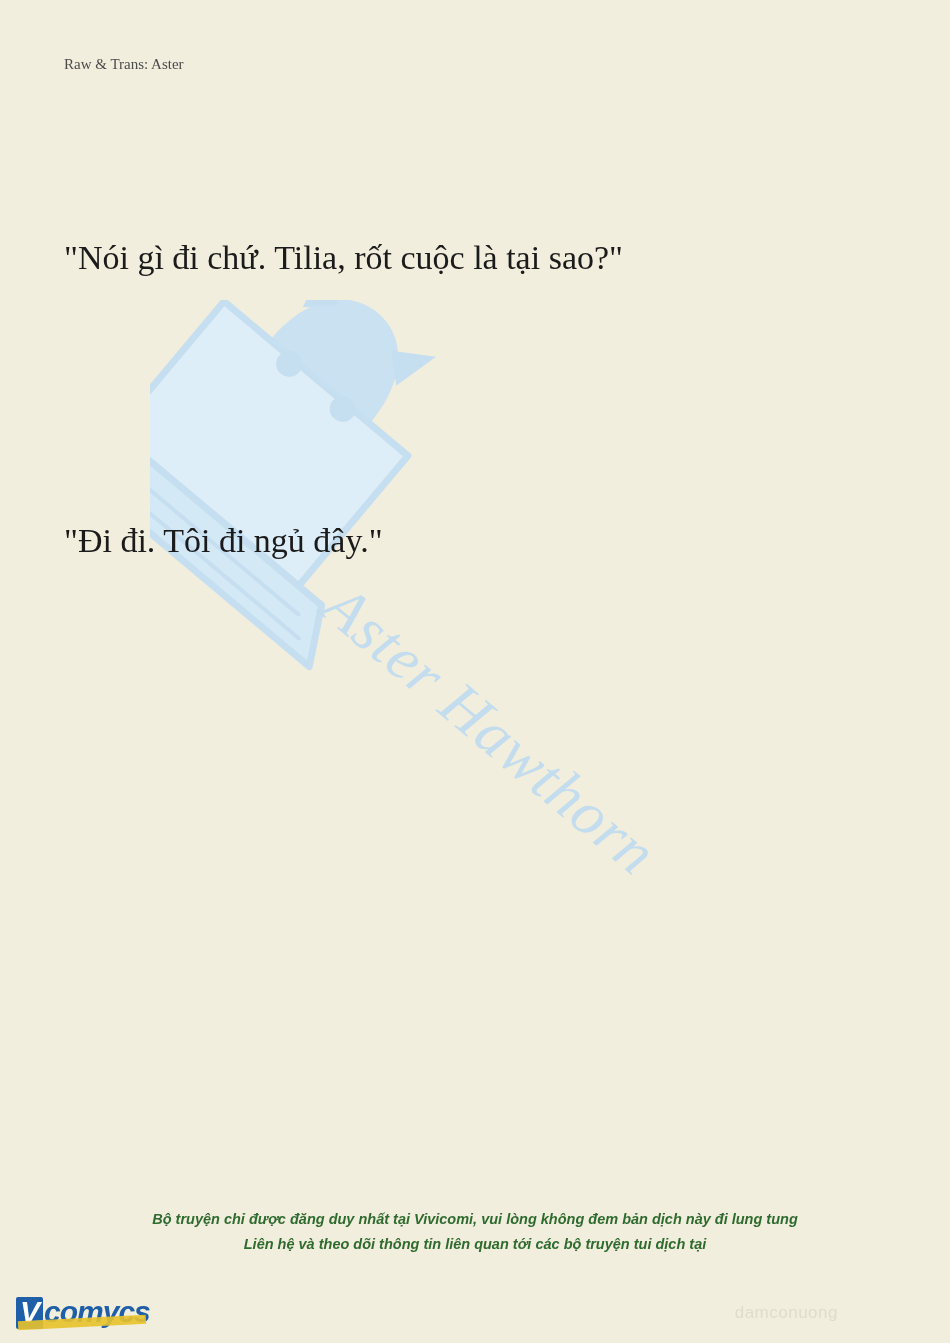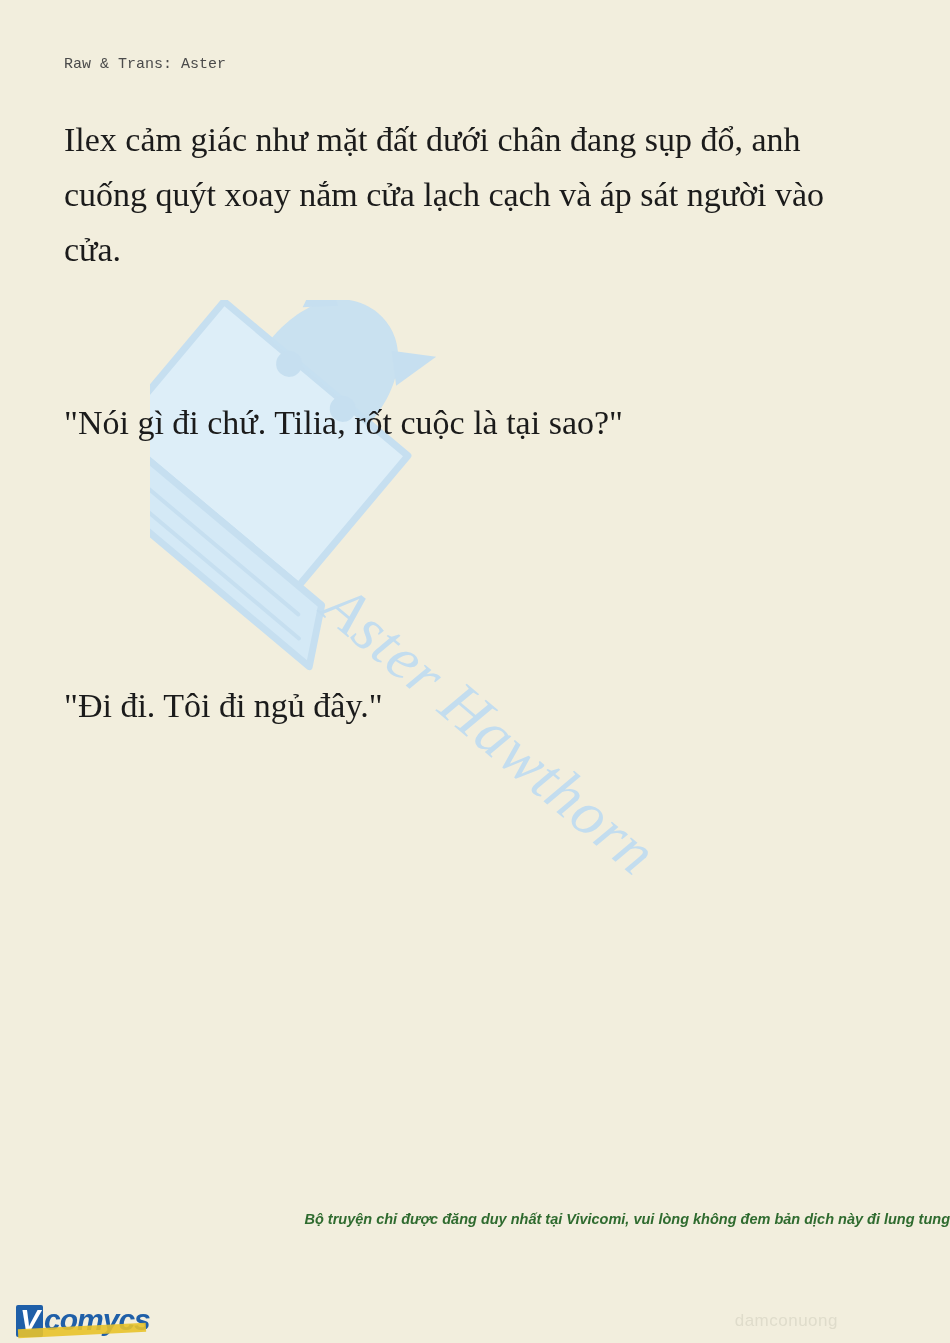--- a/index.html
+++ b/index.html
@@ -38,21 +38,21 @@
     transform-origin: left top;
     white-space: nowrap;
     letter-spacing: 1px;
   }
 
   
   #credit {
     position: absolute;
     top: 56px;
     left: 64px;
-    font-family: Liberation Mono, monospace;
+    font-family: Liberation Serif, serif;
     font-size: 15px;
     color: #4b4b4b;
     z-index: 2;
   }
 
   
   #content {
     position: absolute;
     top: 112px;
     left: 64px;
@@ -79,28 +79,27 @@
     text-align: center;
     z-index: 2;
   }
   #footer-notice div {
     font-family: "Liberation Sans", sans-serif;
     font-size: 14.5px;
     font-weight: bold;
     font-style: italic;
     color: #2f6b2f;
     line-height: 1.72;
-    text-align: right;
   }
 
   
   #bottom-bar {
     position: absolute;
     left: 0;
-    bottom: 0;
+    bottom: 8px;
     width: 856px;
     height: 48px;
     z-index: 3;
     margin-top: 44px;
   }
   #logo {
     position: absolute;
     left: 16px;
     bottom: 6px;
     font-family: "Liberation Sans", sans-serif;
@@ -167,31 +166,31 @@
       <circle cx="150" cy="46" r="13"></circle>
       <circle cx="220" cy="46" r="13"></circle>
     </g>
   </svg>
   <div class="wm-text">Aster Hawthorn</div>
 </div>
 
 <div id="credit">Raw &amp; Trans: Aster</div>
 
 <div id="content">
-  <p class="para">Ilex cảm giác như mặt đất dưới chân đang sụp đổ, anh cuống quýt xoay nắm cửa lạch cạch và áp sát người vào cửa.</p>
   <div class="gap-sm"></div>
   <p class="para">"Nói gì đi chứ. Tilia, rốt cuộc là tại sao?"</p>
   <div class="gap-md"></div>
   <div class="gap-sm"></div>
   <p class="para">"Đi đi. Tôi đi ngủ đây."</p>
   <div class="gap-lg"></div>
 </div>
 
 <div id="footer-notice">
   <div>Bộ truyện chỉ được đăng duy nhất tại Vivicomi, vui lòng không đem bản dịch này đi lung tung</div>
+  <div>Liên hệ và theo dõi thông tin liên quan tới các bộ truyện tui dịch tại</div>
 </div>
 
 <div id="bottom-bar">
   <div id="logo">
     <span class="v-box">V</span><span class="tail">comycs</span>
     <span class="yellow-sweep"></span>
   </div>
   <div id="site-tag">damconuong</div>
 </div>
 

